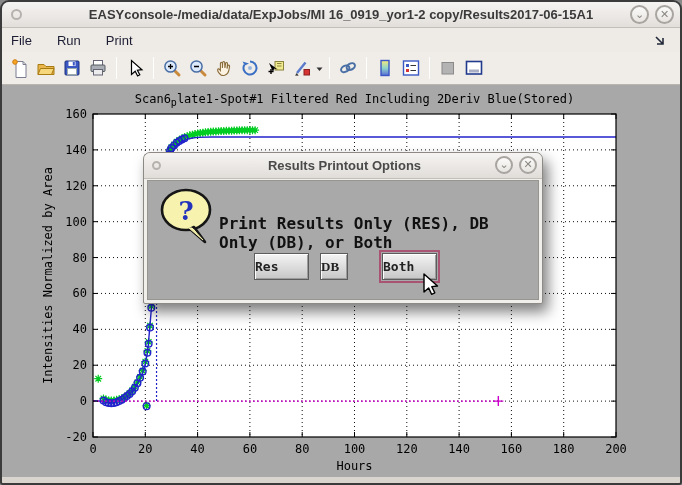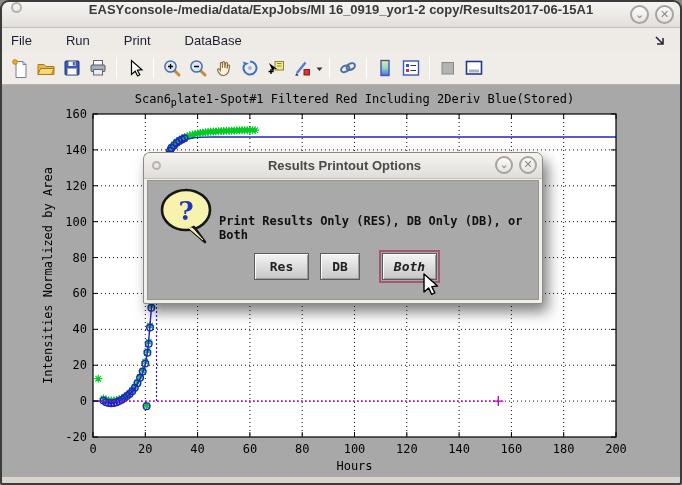--- a/index.html
+++ b/index.html
@@ -8,40 +8,40 @@
     position:relative; width:682px; height:485px;
     border:2px solid #3b3b3b; border-radius:9px 9px 3px 3px;
     overflow:hidden; background:#a8a8a8;
     font-family:"Liberation Sans", sans-serif;
   }
   
   .titlebar {
     position:absolute; left:0; top:0; width:678px; height:26px;
     background:linear-gradient(#f6f4f2,#e2dfdb);
     border-bottom:1px solid #c2beb8;
-    display:flex; 
+    display:flex; align-items:center;
   }
   .titlebar .win-circle {
     width:11px; height:11px; border:2px solid #b6b3ae; border-radius:50%;
     margin-left:9px; background:transparent;
   }
   .titlebar .title {
     position:absolute; left:0; right:0; text-align:center;
     font-size:13px; font-weight:bold; color:#3a3a3a; letter-spacing:0;
   }
   .wbtns { position:absolute; right:6px; top:3px; display:flex; gap:6px; }
   .wbtn {
     width:19px; height:19px; border:2px solid #a8a5a0; border-radius:50%;
     color:#8a8782; font-size:11px; line-height:15px; text-align:center;
     background:linear-gradient(#fbfaf9,#e8e5e1); cursor:default;
     font-family:"DejaVu Sans", sans-serif;
   }
   .menubar {
     position:absolute; left:0; top:26px; width:678px; height:24px;
-    background:#eeebe6; display:flex; align-items:center; gap:16px;
+    background:#eeebe6; display:flex; align-items:center; gap:7px;
   }
   .menu-item { font-size:13px; color:#1d1d33; padding:3px 9px; cursor:default; }
   .menu-corner { position:absolute; right:14px; top:5px; }
   .toolbar {
     position:absolute; left:0; top:50px; width:678px; height:33px;
     background:#f0ede8; border-bottom:1px solid #b9b5ae;
     display:flex; align-items:center; padding-left:5px;
   }
   .tbtn { width:24px; height:24px; display:flex; align-items:center; justify-content:center; margin:0 1px; }
   .tsep { width:1px; height:22px; background:#c8c4bd; border-right:1px solid #fff; margin:0 5px; }
@@ -71,34 +71,34 @@
   .titlebar2 .title { position:absolute; left:3px; right:0; text-align:center; font-size:13px; font-weight:bold; color:#4a4a4a; }
   .titlebar2 .wbtns { right:5px; top:3px; }
   .titlebar2 .wbtn { width:18px; height:18px; line-height:14px; }
   .dialog .body {
     position:absolute; left:3px; top:27px; right:3px; bottom:3px;
     background:#a9a9a9; border:1px solid #979590;
   }
   .bubble { position:absolute; left:10px; top:3px; }
   .dlg-msg {
     position:absolute; left:71px; top:33px; right:8px;
-    font-family:"DejaVu Sans Mono", monospace; font-size:12px; font-weight:bold; color:#111;
+    font-family:"DejaVu Sans Mono", monospace; font-size:16px; font-weight:bold; color:#111;
   }
   .btn-row { position:absolute; left:0; right:0; top:72px; height:34px; }
   .dlg-btn {
-    position:absolute; height:27px; text-align:center;
+    position:absolute; height:27px; 
     font-family:"DejaVu Sans Mono", monospace; font-size:13px; font-weight:bold; color:#222;
     background:linear-gradient(#f4f4f4,#c6c6c6);
     border:1px solid #5c5c5c;
     box-shadow:inset 1px 1px 0 #ffffff, inset -1px -1px 0 #9c9c9c;
     line-height:25px; cursor:default;
   }
   .dlg-btn.res  { left:106px; width:55px; }
-  .dlg-btn.db   { left:172px; width:40px; }
-  .dlg-btn.both { left:234px; width:55px;font-style:italic; }
+  .dlg-btn.db   { left:172px; width:28px;font-family:Liberation Serif, serif; }
+  .dlg-btn.both { left:234px; width:55px; }
   .dlg-btn.focused { outline:2px solid #a85472; outline-offset:1px; }
   #cursor { position:absolute; left:419px; top:271px; z-index:50; }
 </style>
 </head>
 <body>
 
 <div id="window">
 
   <div class="titlebar">
     <div class="win-circle"></div>
@@ -106,21 +106,20 @@
     <div class="wbtns">
       <div class="wbtn">⌄</div>
       <div class="wbtn">✕</div>
     </div>
   </div>
 
   <div class="menubar">
     <span class="menu-item">File</span>
     <span class="menu-item">Run</span>
     <span class="menu-item">Print</span>
-    <span class="menu-item">DataBase</span>
     <span class="menu-corner">
       <svg width="12" height="12">
           <path d="M2 2 L9 9 M9 3 V9 H3" stroke="#222a3a" stroke-width="1.6" fill="none"></path>
         </svg>
     </span>
   </div>
 
   <div class="toolbar">
     <div class="tbtn">
       <svg width="20" height="20">

